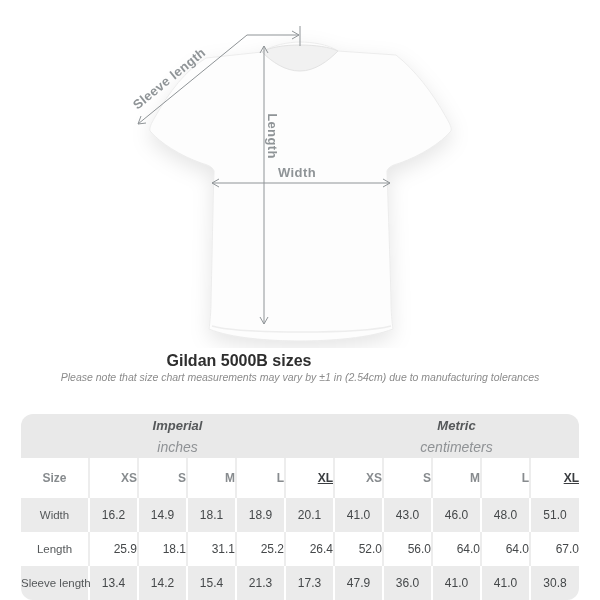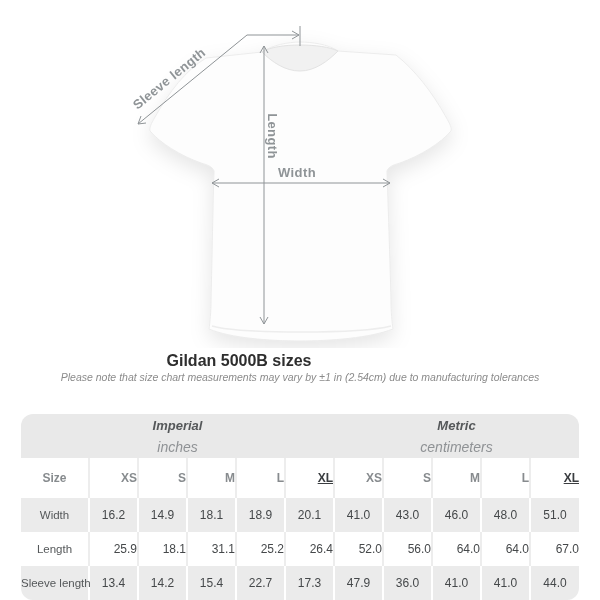--- a/index.html
+++ b/index.html
@@ -171,24 +171,24 @@
           <td>64.0</td>
           <td>64.0</td>
           <td>67.0</td>
         </tr>
 
         <tr class="data dgray">
           <td class="rl">Sleeve length</td>
           <td>13.4</td>
           <td>14.2</td>
           <td>15.4</td>
-          <td>22.7</td>
+          <td>21.3</td>
           <td>17.3</td>
           <td>47.9</td>
           <td>36.0</td>
           <td>41.0</td>
           <td>41.0</td>
-          <td>44.0</td>
+          <td>30.8</td>
         </tr>
       </tbody>
     </table>
   </div>
 </div>
 
 </body></html>

